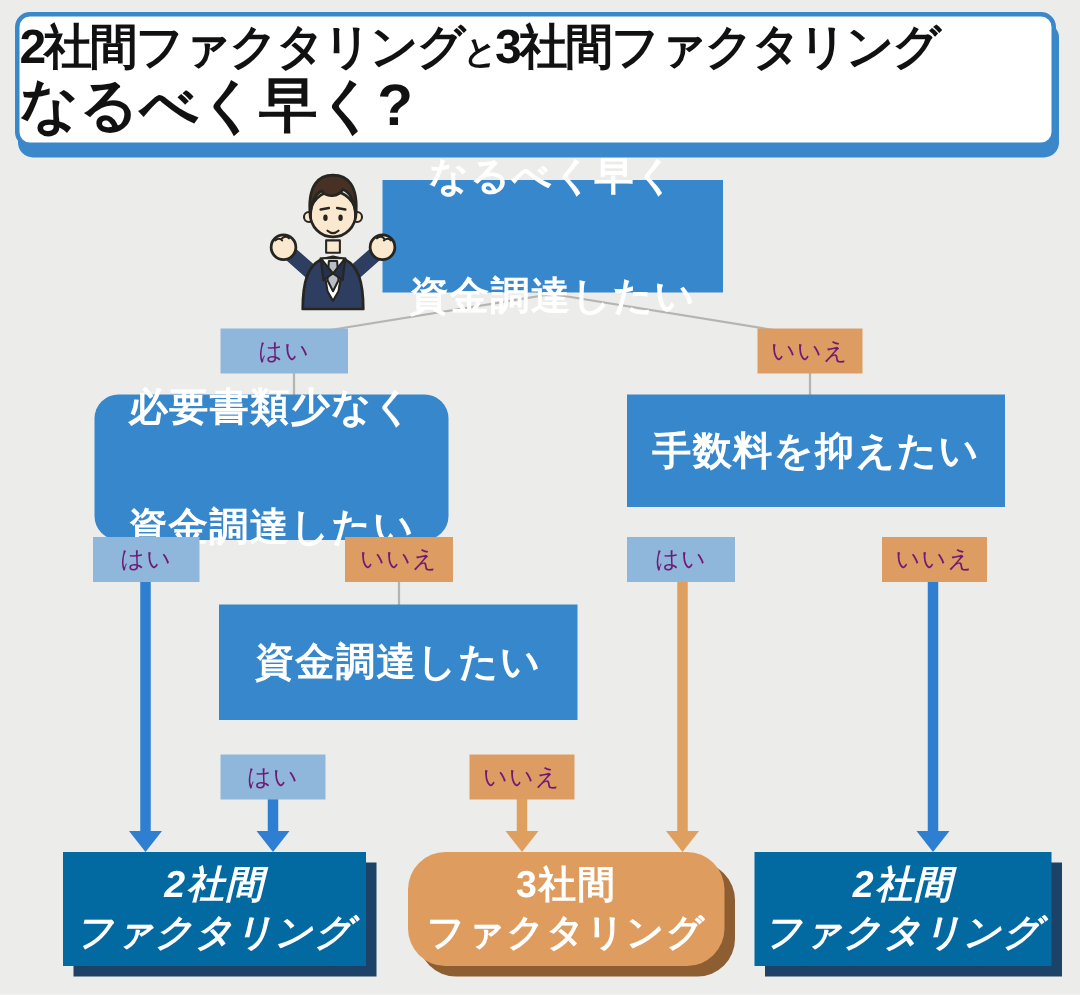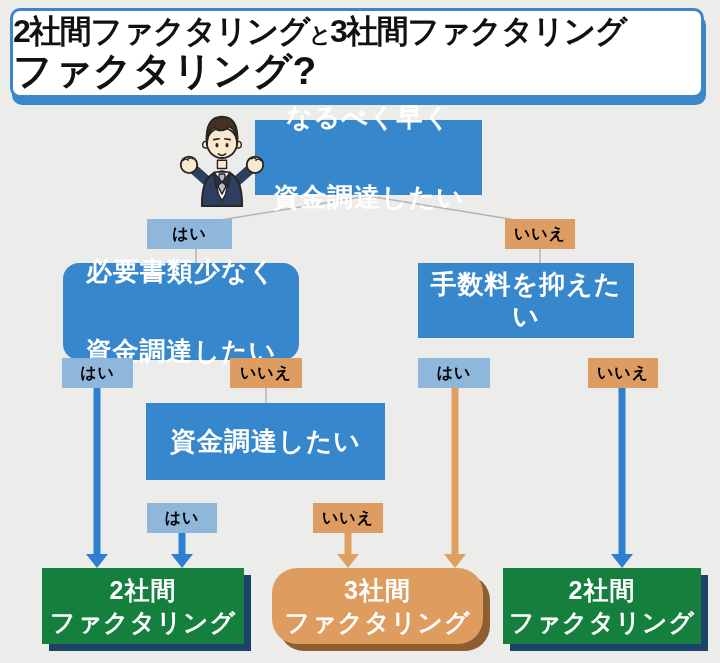--- a/index.html
+++ b/index.html
@@ -18,38 +18,38 @@
   .title-line1 .conj{font-size:22px;}
   .title-line2{font-size:39px;font-weight:bold;color:#111;line-height:1.05;margin-top:1px;}
 
   
   .qbox{
     position:absolute;background:#3787cd;color:#fff;font-weight:bold;
     display:flex;flex-direction:column;align-items:center;justify-content:center;
     text-align:center;font-size:26px;line-height:1.22;letter-spacing:1px;z-index:1;gap:48px;
   }
   .tag{
-    position:absolute;color:#000000;font-weight:bold;font-size:16px;
+    position:absolute;color:#701a75;font-weight:normal;font-size:16px;
     display:flex;align-items:center;justify-content:center;z-index:1;letter-spacing:1px;
   }
   .tag.yes{background:#8fb7dc;}
   .tag.no{background:#dd9d62;}
 
   .result{
     position:absolute;top:568px;height:76px;color:#fff;font-weight:bold;
     display:flex;flex-direction:column;align-items:center;justify-content:center;
     text-align:center;font-size:25px;line-height:1.3;letter-spacing:1px;z-index:1;
   }
-  .result.blue{background:#15803d;box-shadow:7px 7px 0 #1c4267;}
+  .result.blue{background:#0369a1;box-shadow:7px 7px 0 #1c4267;font-style:italic;}
   .result.orange{background:#df9c5f;box-shadow:7px 7px 0 #8d5e31;border-radius:25px;}
 
   
   .node-root{left:255px;top:120px;width:227px;height:75px;}
   .node-documents{left:63px;top:263px;width:236px;height:97px;border-radius:16px;}
-  .node-fees{left:418px;top:263px;width:216px;height:75px;align-items:flex-end;}
+  .node-fees{left:418px;top:263px;width:252px;height:75px;}
   .node-secrecy{left:146px;top:403px;width:239px;height:77px;}
 
   .tag-l1-yes{left:147px;top:219px;width:85px;height:30px;}
   .tag-l1-no{left:505px;top:219px;width:70px;height:30px;}
   .tag-l2a-yes{left:62px;top:358px;width:71px;height:30px;}
   .tag-l2a-no{left:230px;top:358px;width:72px;height:30px;}
   .tag-l2b-yes{left:418px;top:358px;width:72px;height:30px;}
   .tag-l2b-no{left:588px;top:358px;width:70px;height:30px;}
   .tag-l3-yes{left:147px;top:503px;width:70px;height:30px;}
   .tag-l3-no{left:313px;top:503px;width:70px;height:30px;}
@@ -93,21 +93,21 @@
       <polygon points="337,554 359,554 348,568" fill="#dfa05f"></polygon>
     </g>
     <g>
       <path d="M455,386 L455,556" stroke="#dfa05f" stroke-width="7" fill="none"></path>
       <polygon points="444,554 466,554 455,568" fill="#dfa05f"></polygon>
     </g>
   </svg>
 
   <div class="title-box">
     <div class="title-line1"><span>2社間ファクタリング</span><span class="conj">と</span><span>3社間ファクタリング</span></div>
-    <div class="title-line2">ファクタリング?</div>
+    <div class="title-line2">なるべく早く?</div>
   </div>
 
   <svg class="person" viewBox="0 0 100 108" xmlns="http://www.w3.org/2000/svg">
     <g stroke="#26251f" stroke-linejoin="round" stroke-linecap="round">
 
       <path d="M34,80 L17,65" stroke="#2d3e60" stroke-width="11"></path>
       <path d="M66,80 L83,65" stroke="#2d3e60" stroke-width="11"></path>
 
       <path d="M28,107 C28,86 32,76 41,71 L50,69 L59,71 C68,76 72,86 72,107 Z" fill="#2d3e60" stroke-width="2"></path>
 

